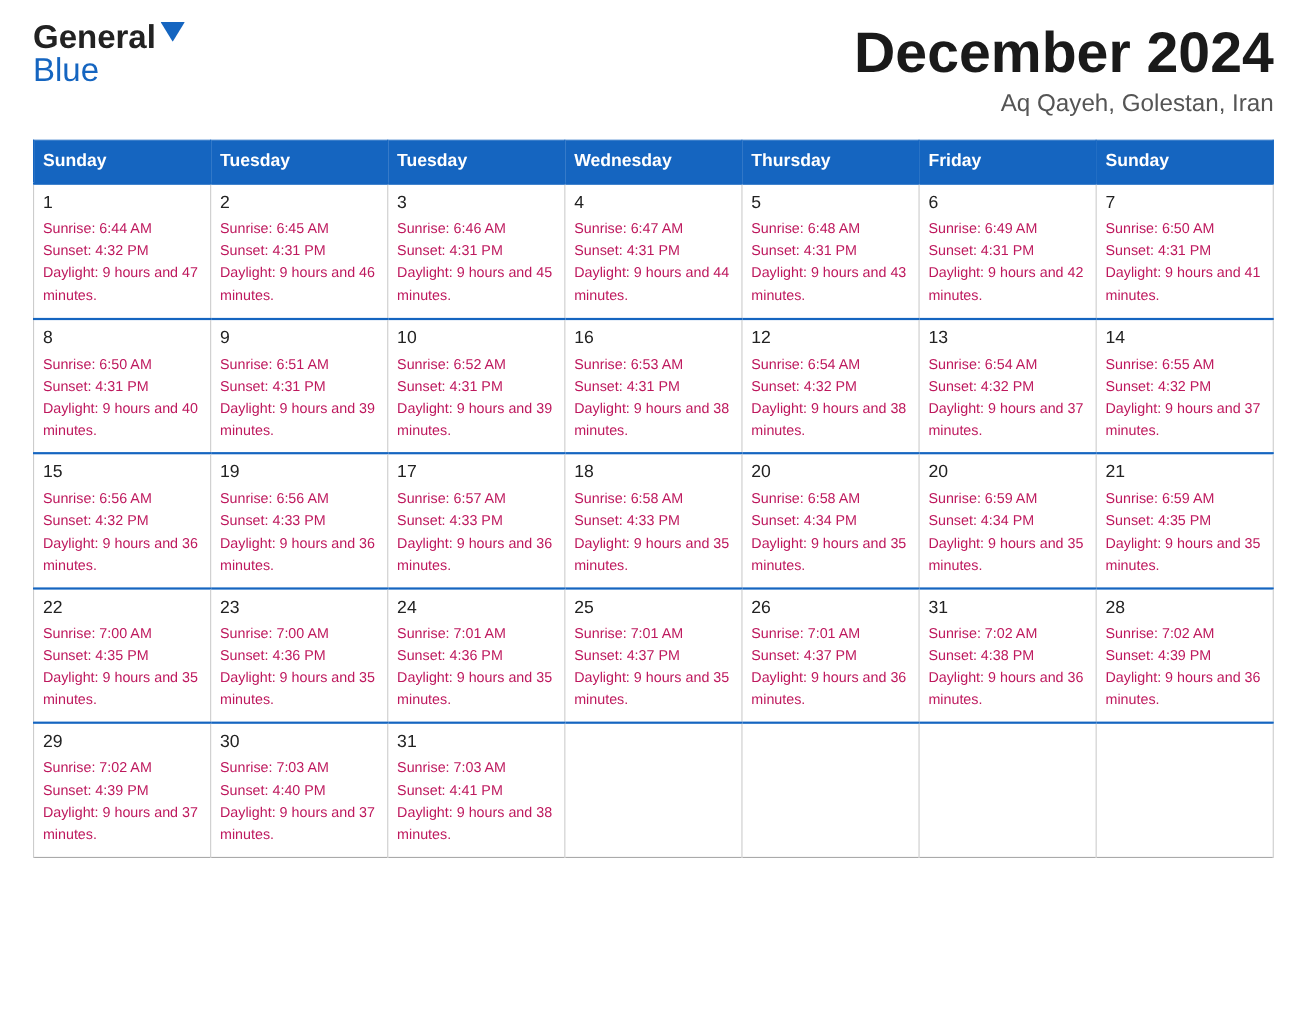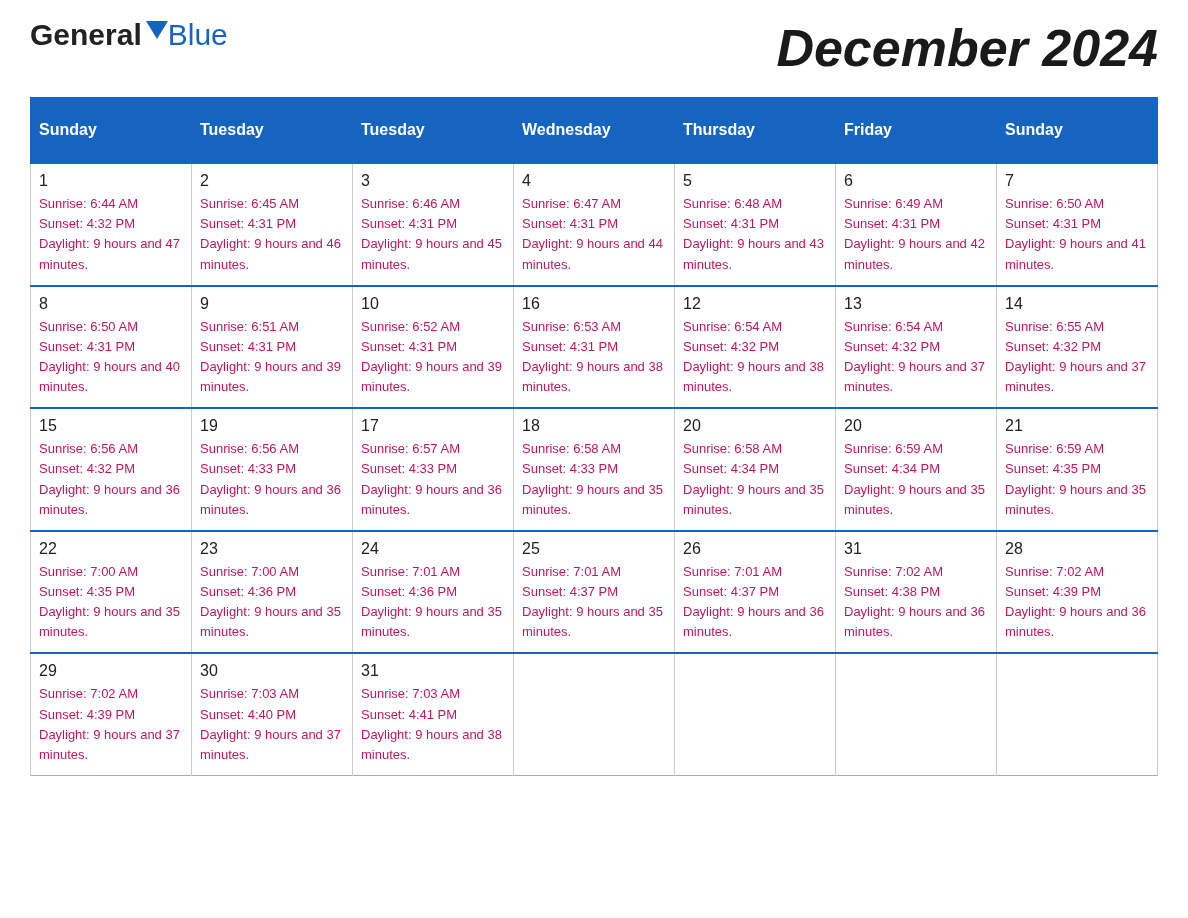--- a/index.html
+++ b/index.html
@@ -12,47 +12,47 @@
       padding: 20px 30px;
     }
     .header {
       display: flex;
       justify-content: space-between;
       align-items: flex-start;
       margin-bottom: 20px;
     }
     .logo {
       display: flex;
+      flex-direction: column;
       align-items: flex-start;
       line-height: 1;
     }
     .title-section {
       text-align: right;
-      font-style: italic;
     }
     .month-title {
       font-size: 52px;
       font-weight: bold;
       color: #1a1a1a;
       line-height: 1.1;
     }
     .location {
       font-size: 22px;
       color: #555;
       margin-top: 4px;
     }
     .calendar {
       width: 100%;
       border-collapse: collapse;
       border: 1px solid #aaa;
     }
     .calendar th {
       background-color: #1565c0;
       color: #fff;
-      padding: 23px 8px;
+      padding: 10px 8px;
       font-size: 16px;
       font-weight: bold;
       text-align: left;
       border: 1px solid #1565c0;
     }
     .calendar td {
       vertical-align: top;
       padding: 8px 8px 10px 8px;
       border: 1px solid #ccc;
       width: calc(100% / 7);
@@ -115,20 +115,21 @@
       <span class="logo-arrow">
         <svg width="22" height="18" viewBox="0 0 22 18">
             <polygon points="0,0 22,0 11,18" fill="#1565c0"></polygon>
           </svg>
       </span>
     </div>
     <span class="logo-text-blue">Blue</span>
   </div>
   <div class="title-section">
     <div class="month-title">December 2024</div>
+    <div class="location">Aq Qayeh, Golestan, Iran</div>
   </div>
 </div>
 
 <table class="calendar">
   <thead>
     <tr>
       <th>Sunday</th>
       <th>Tuesday</th>
       <th>Tuesday</th>
       <th>Wednesday</th>

